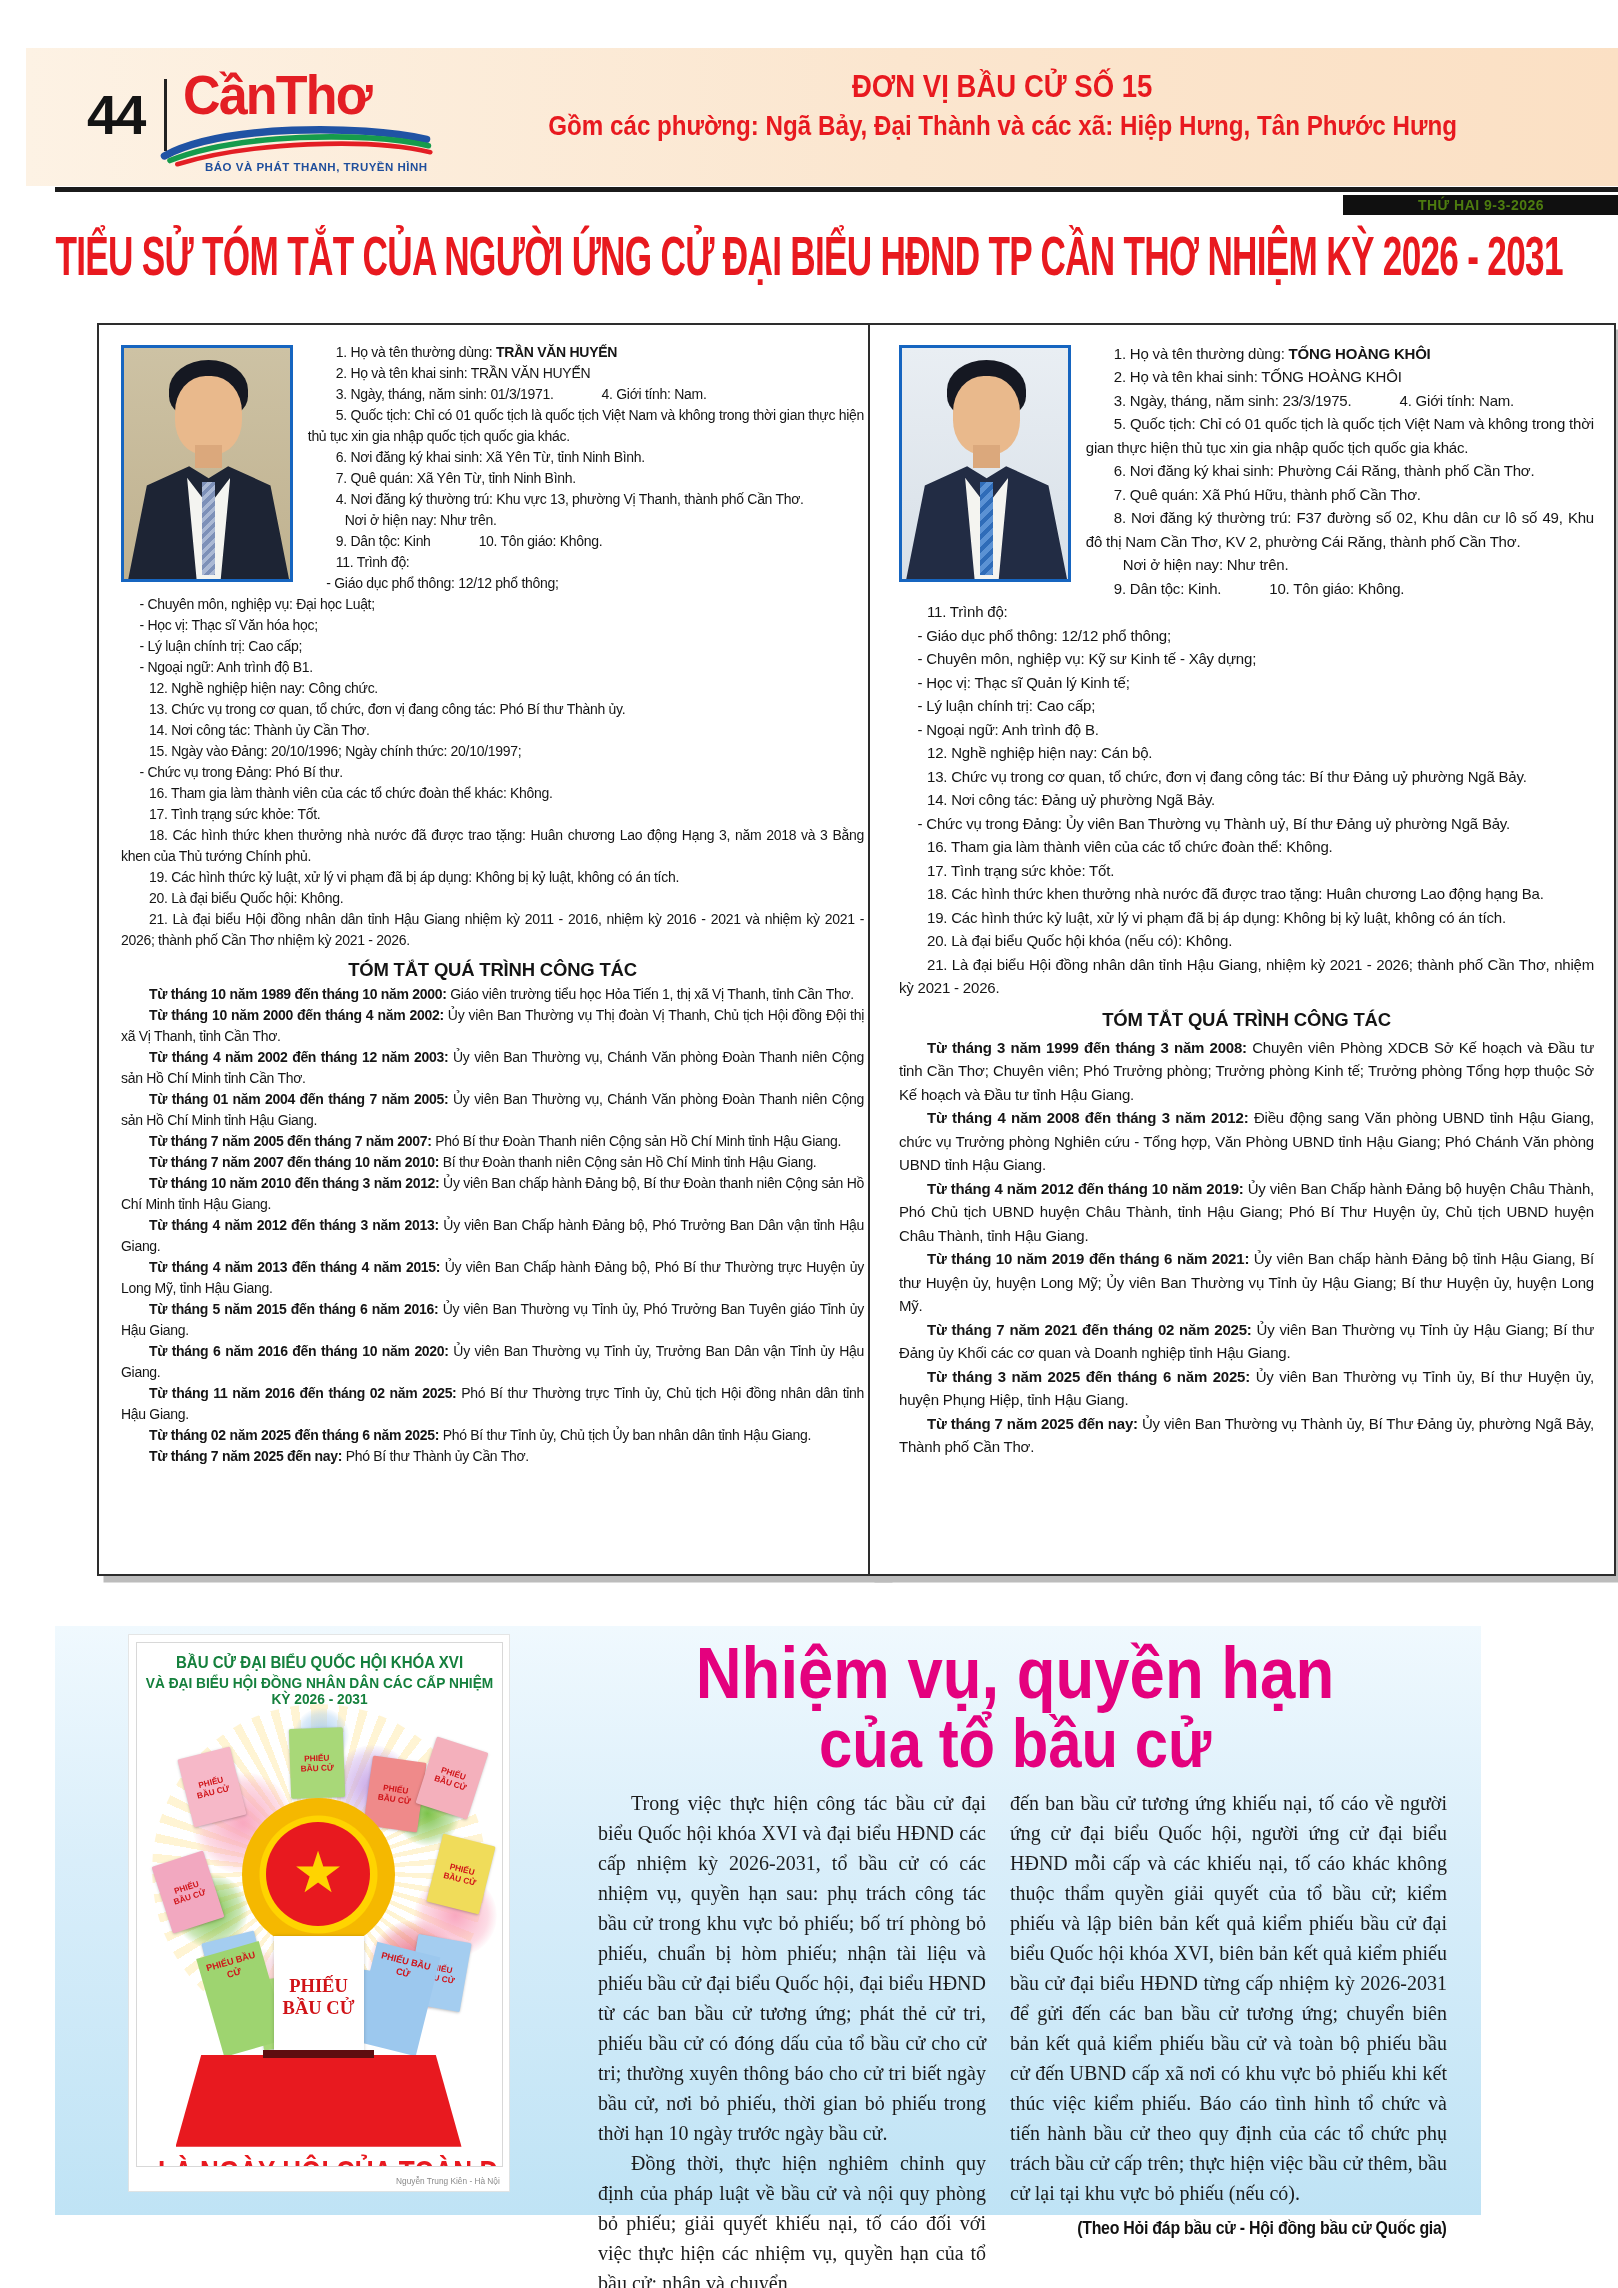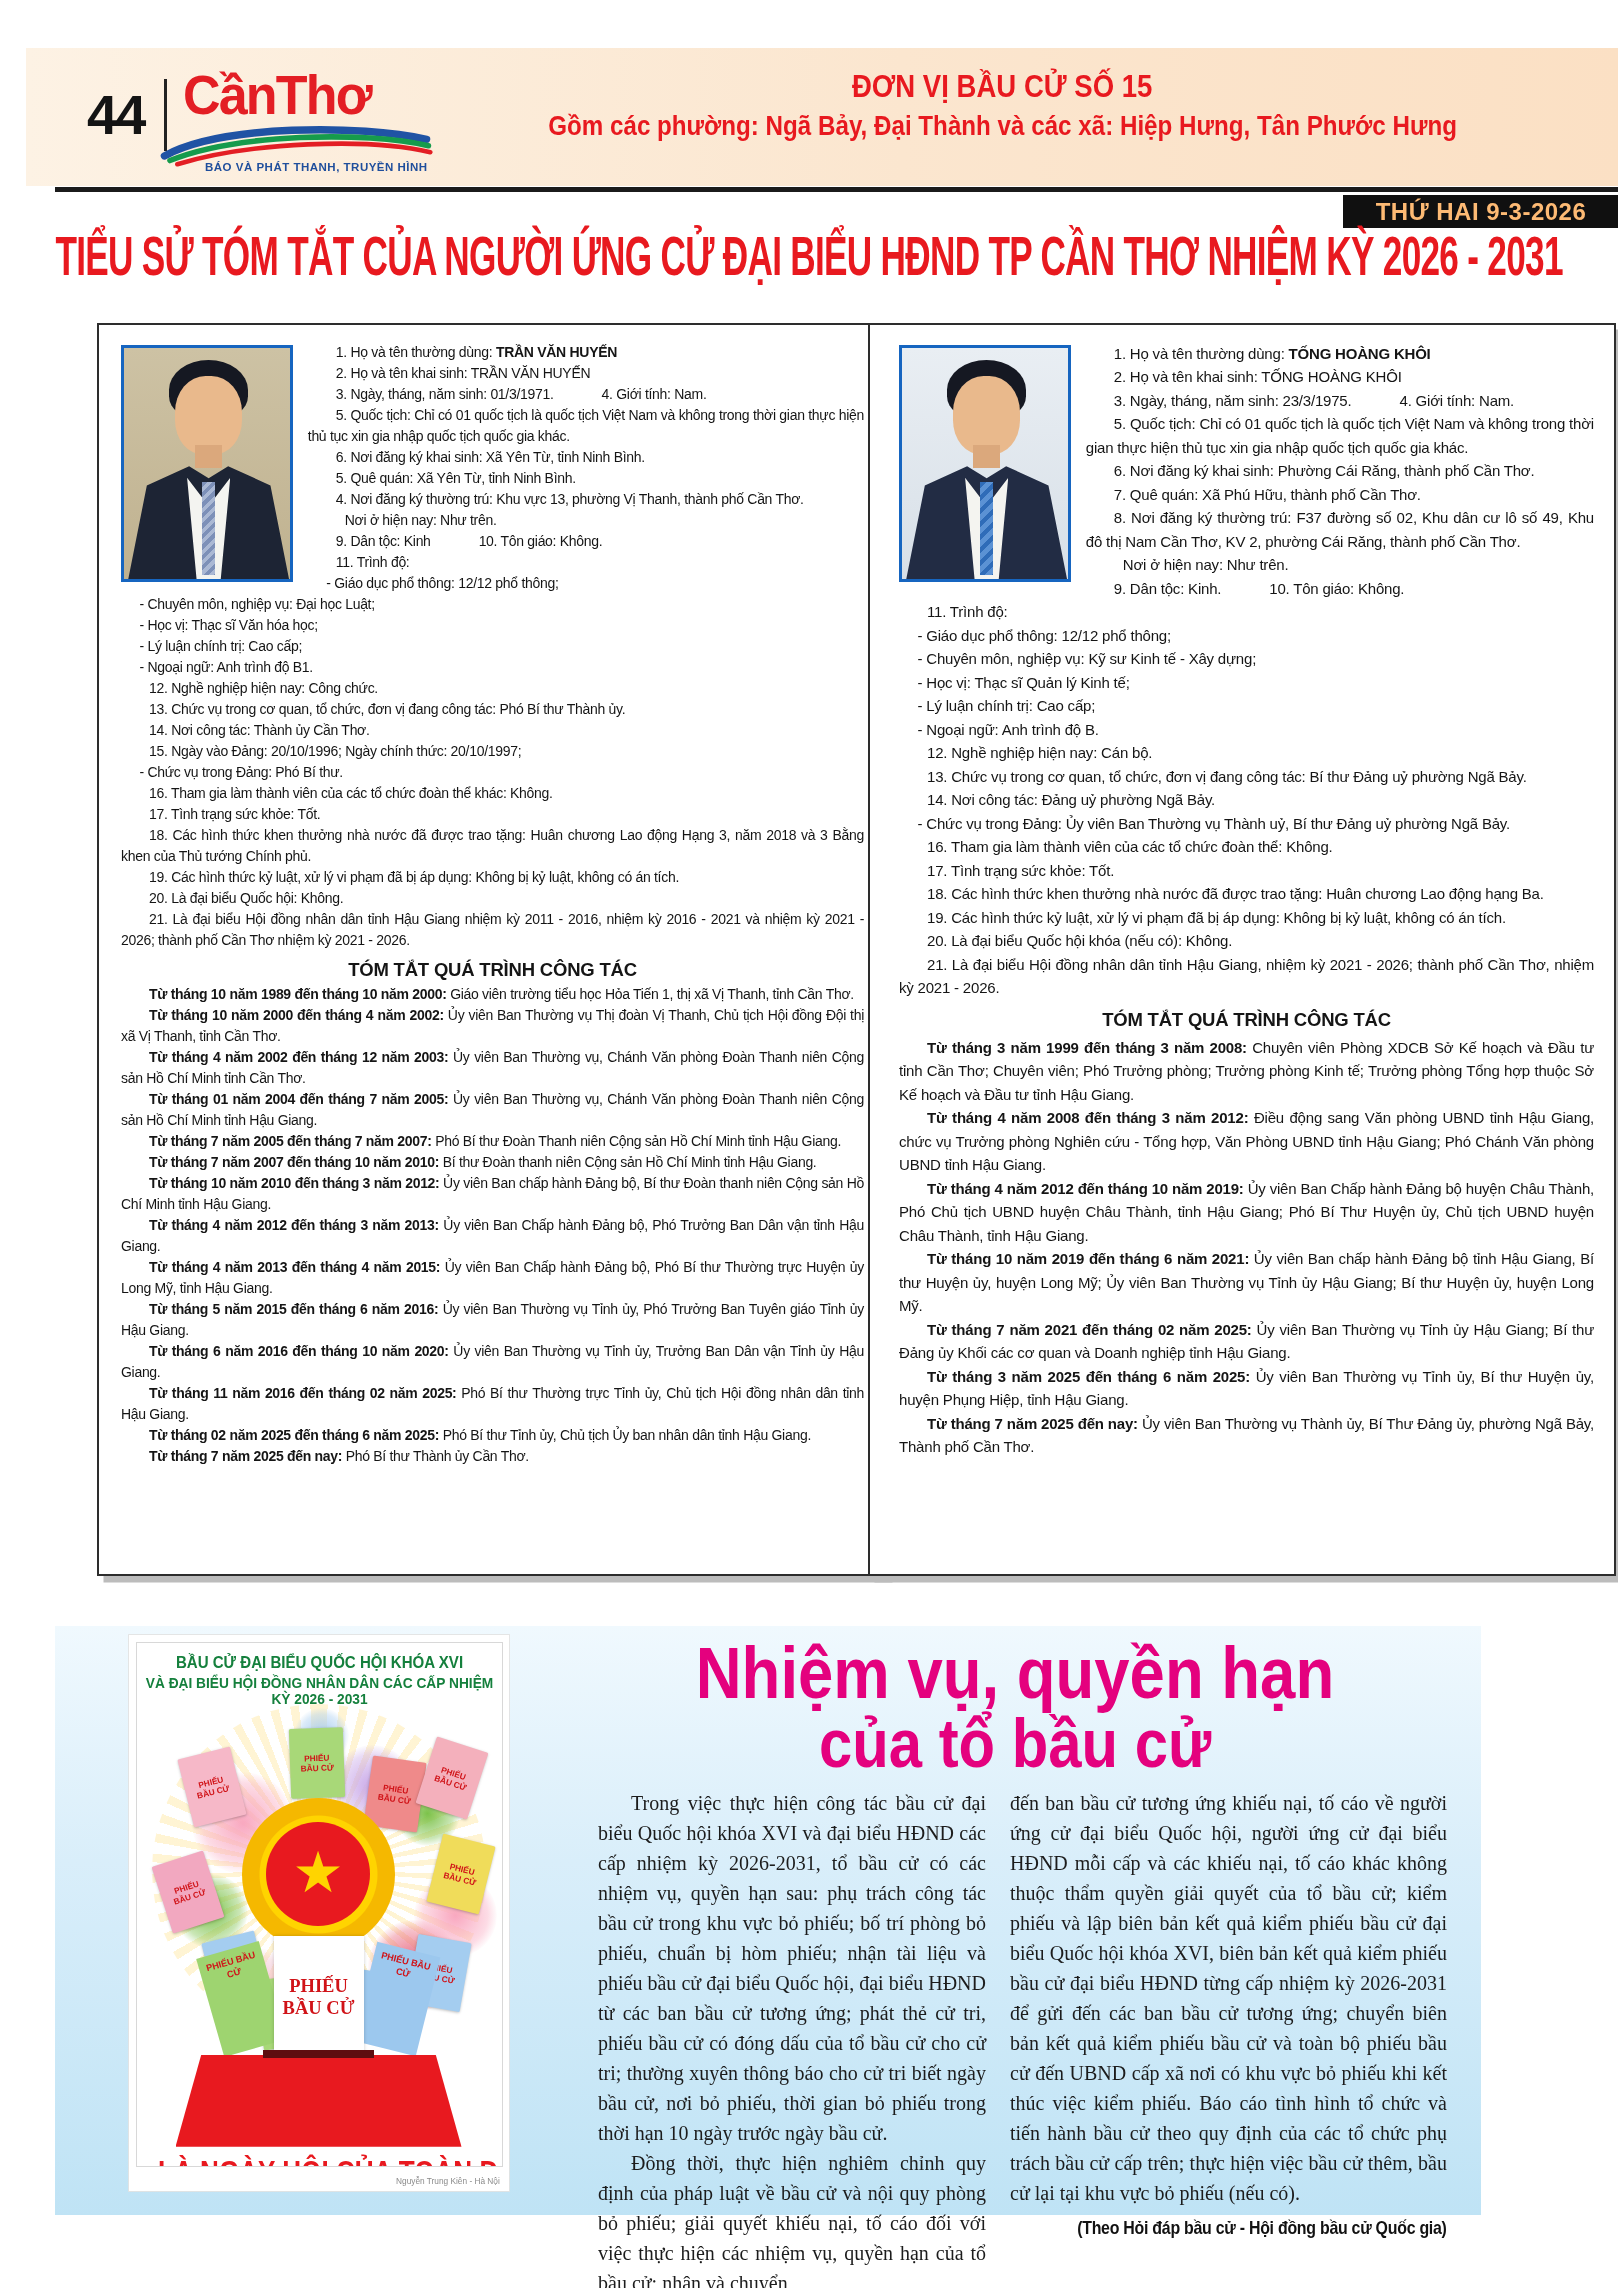--- a/index.html
+++ b/index.html
@@ -11,22 +11,22 @@
   .pagenum{position:absolute;left:61px;top:35px;font-size:55px;font-weight:800;color:#141414;letter-spacing:-1.8px;}
   .pagenum-bar{position:absolute;left:138px;top:31px;width:2.8px;height:72px;background:#222;}
   .logo-wrap{position:absolute;left:157px;top:16.6px;width:268px;height:111px;}
   .logo-title{font-size:52px;font-weight:800;color:#e31e24;letter-spacing:-1.8px;transform:scaleY(1.05);display:inline-block;}
   .logo-swoosh{position:absolute;left:-26px;top:54px;}
   .logo-tagline{position:absolute;left:22px;top:96px;font-size:11.5px;font-weight:700;color:#1f4e9c;letter-spacing:0.5px;white-space:nowrap;}
   .unit-block{position:absolute;left:397px;right:37px;top:22px;text-align:center;color:#e8191f;}
   .unit-l1{font-size:29px;font-weight:800;transform:scale(.95,1.1);display:inline-block;margin-bottom:7.4px;}
   .unit-l2{font-size:26px;font-weight:800;transform:scale(.93,1.08);display:inline-block;white-space:nowrap;}
   .rule{position:absolute;left:55px;top:187px;width:1563px;height:4.6px;background:#1b1b1b;}
-  .datebox{position:absolute;left:1343px;top:195px;width:276px;height:33px;background:#101010;color:#fdba74;
-           display:flex;align-items:center;justify-content:center;font-size:24px;font-weight:700;letter-spacing:0.5px;}
+  .datebox{position:absolute;left:1343px;top:195px;width:276px;height:20px;background:#101010;color:#4d7c0f;
+           display:flex;align-items:center;justify-content:center;font-size:14px;font-weight:700;letter-spacing:0.5px;}
   
   .main-title{position:absolute;left:0;top:231px;width:1619px;display:flex;justify-content:center;}
   .main-title span{font-size:44px;font-weight:800;color:#e8191f;white-space:nowrap;
                    transform:scale(.8,1.28);letter-spacing:-0.9px;}
   
   .bio-box{position:absolute;top:323px;height:1253px;box-sizing:border-box;background:#fff;
            border:2.8px solid #2d2d2d;box-shadow:6.5px 6.5px 0 #bcbcbc;padding:16.6px 20px 7.4px 22px;overflow:hidden;
            text-align:justify;color:#151515;}
   .bio-box.left{left:97px;width:789px;font-size:14px;line-height:21px;letter-spacing:-0.3px;}
   .bio-box.right{left:868px;width:748px;font-size:15px;line-height:23.5px;letter-spacing:-0.2px;padding-left:29px;}
@@ -143,21 +143,21 @@
       <div class="suit"></div>
       <div class="shirt"></div>
       <div class="tie"></div>
     </div>
     <div>
         <p class="bio-line item">1. Họ và tên thường dùng: <b>TRẦN VĂN HUYẾN</b></p>
         <p class="bio-line item">2. Họ và tên khai sinh: TRẦN VĂN HUYẾN</p>
         <p class="bio-line item">3. Ngày, tháng, năm sinh: 01/3/1971.<span class="gap"></span>4. Giới tính: Nam.</p>
         <p class="bio-line item">5. Quốc tịch: Chỉ có 01 quốc tịch là quốc tịch Việt Nam và không trong thời gian thực hiện thủ tục xin gia nhập quốc tịch quốc gia khác.</p>
         <p class="bio-line item">6. Nơi đăng ký khai sinh: Xã Yên Từ, tỉnh Ninh Bình.</p>
-        <p class="bio-line item">5. Quê quán: Xã Yên Từ, tỉnh Ninh Bình.</p>
+        <p class="bio-line item">7. Quê quán: Xã Yên Từ, tỉnh Ninh Bình.</p>
         <p class="bio-line item">4. Nơi đăng ký thường trú: Khu vực 13, phường Vị Thanh, thành phố Cần Thơ.</p>
         <p class="bio-line cont">Nơi ở hiện nay: Như trên.</p>
         <p class="bio-line item">9. Dân tộc: Kinh<span class="gap"></span>10. Tôn giáo: Không.</p>
         <p class="bio-line item">11. Trình độ:</p>
         <p class="bio-line sub">- Giáo dục phổ thông: 12/12 phổ thông;</p>
         <p class="bio-line sub">- Chuyên môn, nghiệp vụ: Đại học Luật;</p>
         <p class="bio-line sub">- Học vị: Thạc sĩ Văn hóa học;</p>
         <p class="bio-line sub">- Lý luận chính trị: Cao cấp;</p>
         <p class="bio-line sub">- Ngoại ngữ: Anh trình độ B1.</p>
         <p class="bio-line item">12. Nghề nghiệp hiện nay: Công chức.</p>

